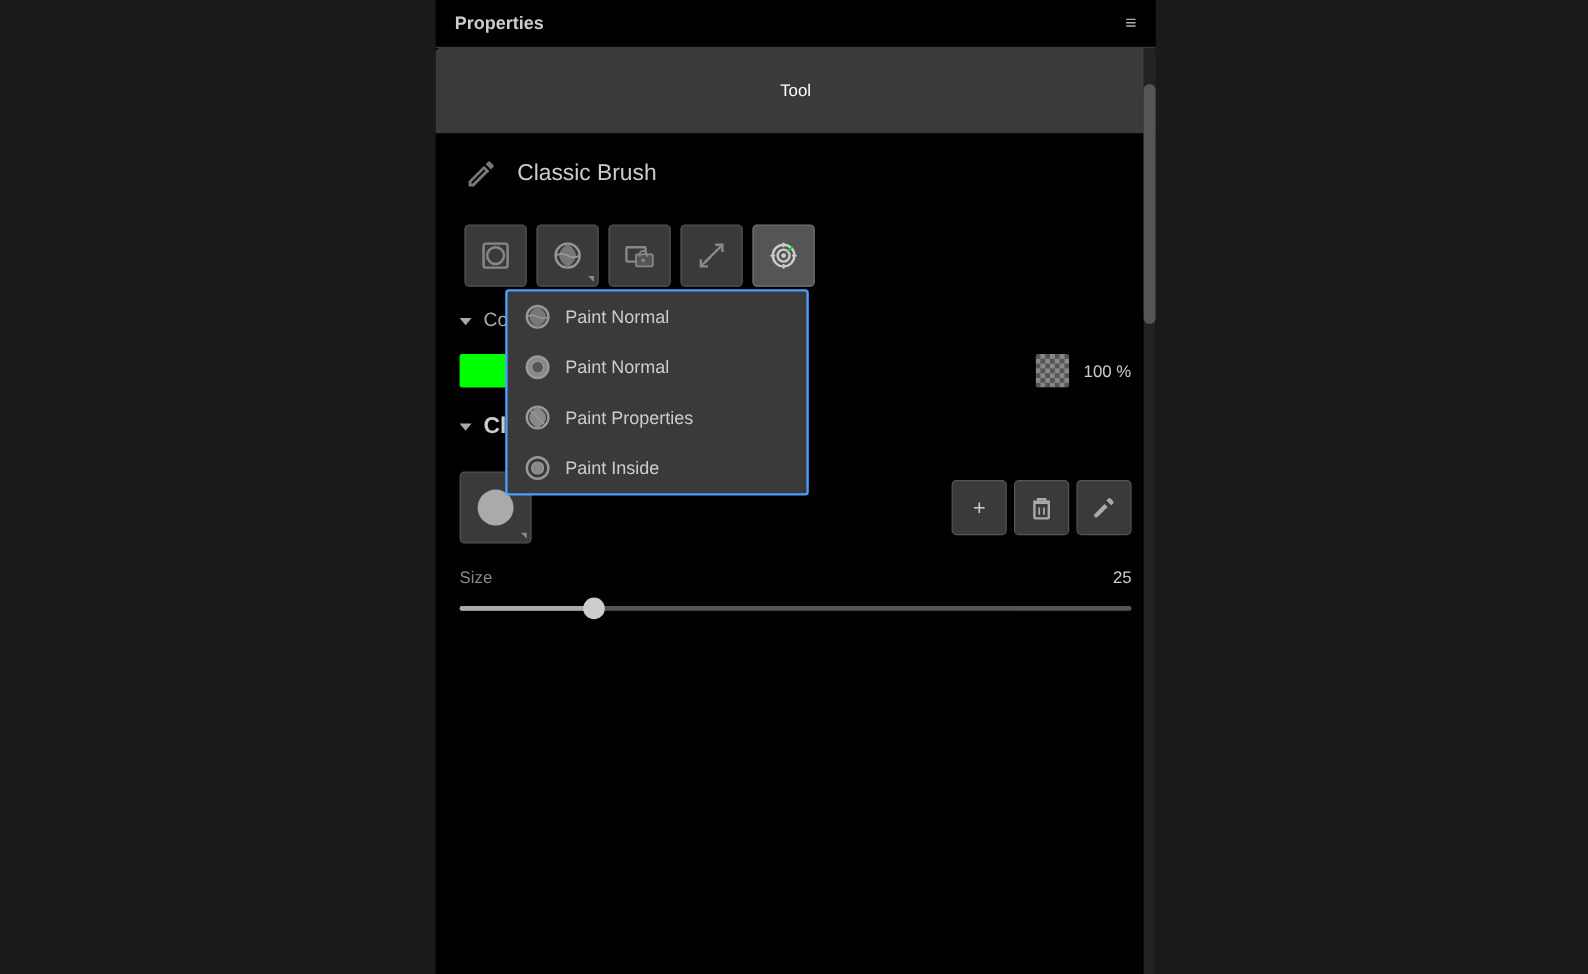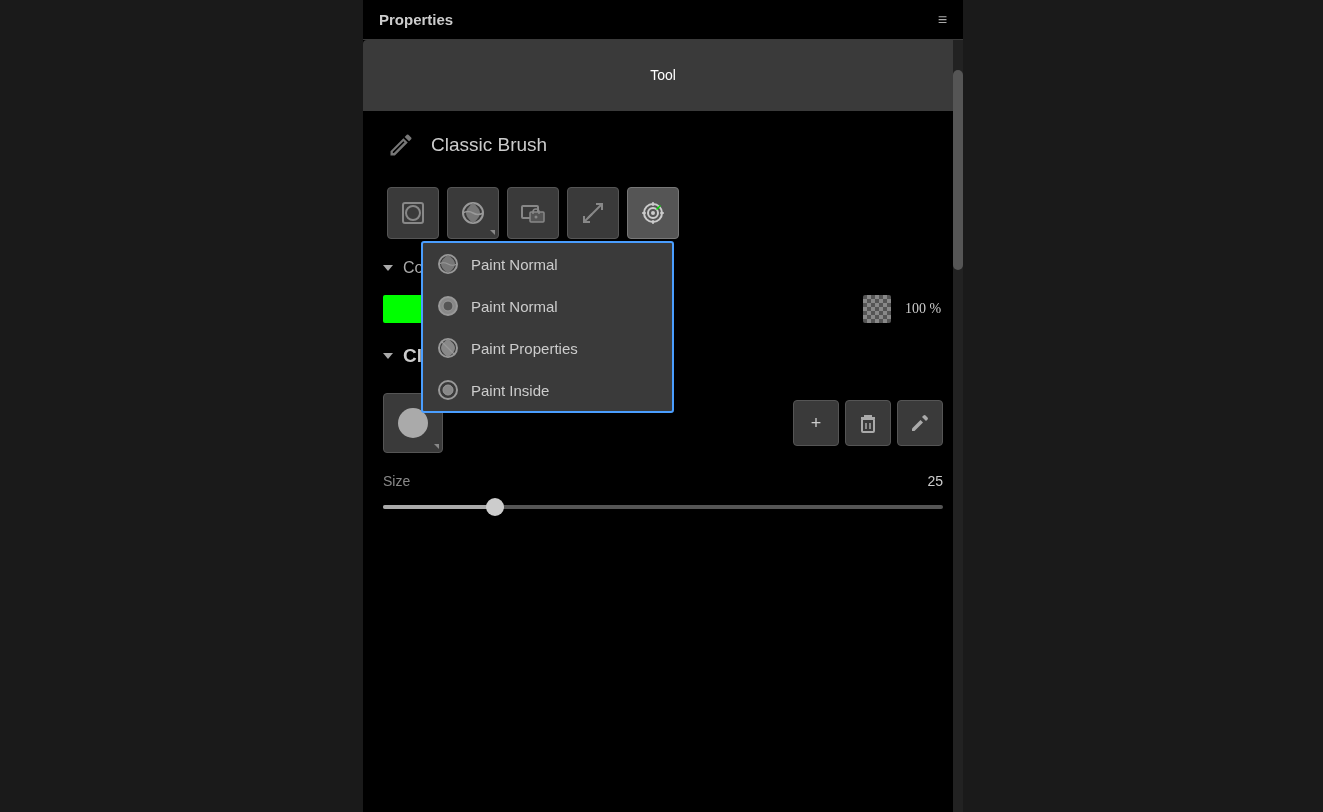--- a/index.html
+++ b/index.html
@@ -204,22 +204,21 @@
       height: 28px;
       background:
         repeating-conic-gradient(#888 0% 25%, #555 0% 50%) 0 0 / 8px 8px;
       border-radius: 2px;
     }
 
     .opacity-value {
       color: #cccccc;
       font-size: 14px;
       min-width: 40px;
-      text-align: center;
-      font-family: Liberation Serif, serif;
+      text-align: left;
     }
 
     
     .scroll-track {
       position: absolute;
       right: 0;
       top: 40px;
       bottom: 0;
       width: 10px;
       background: #222222;

